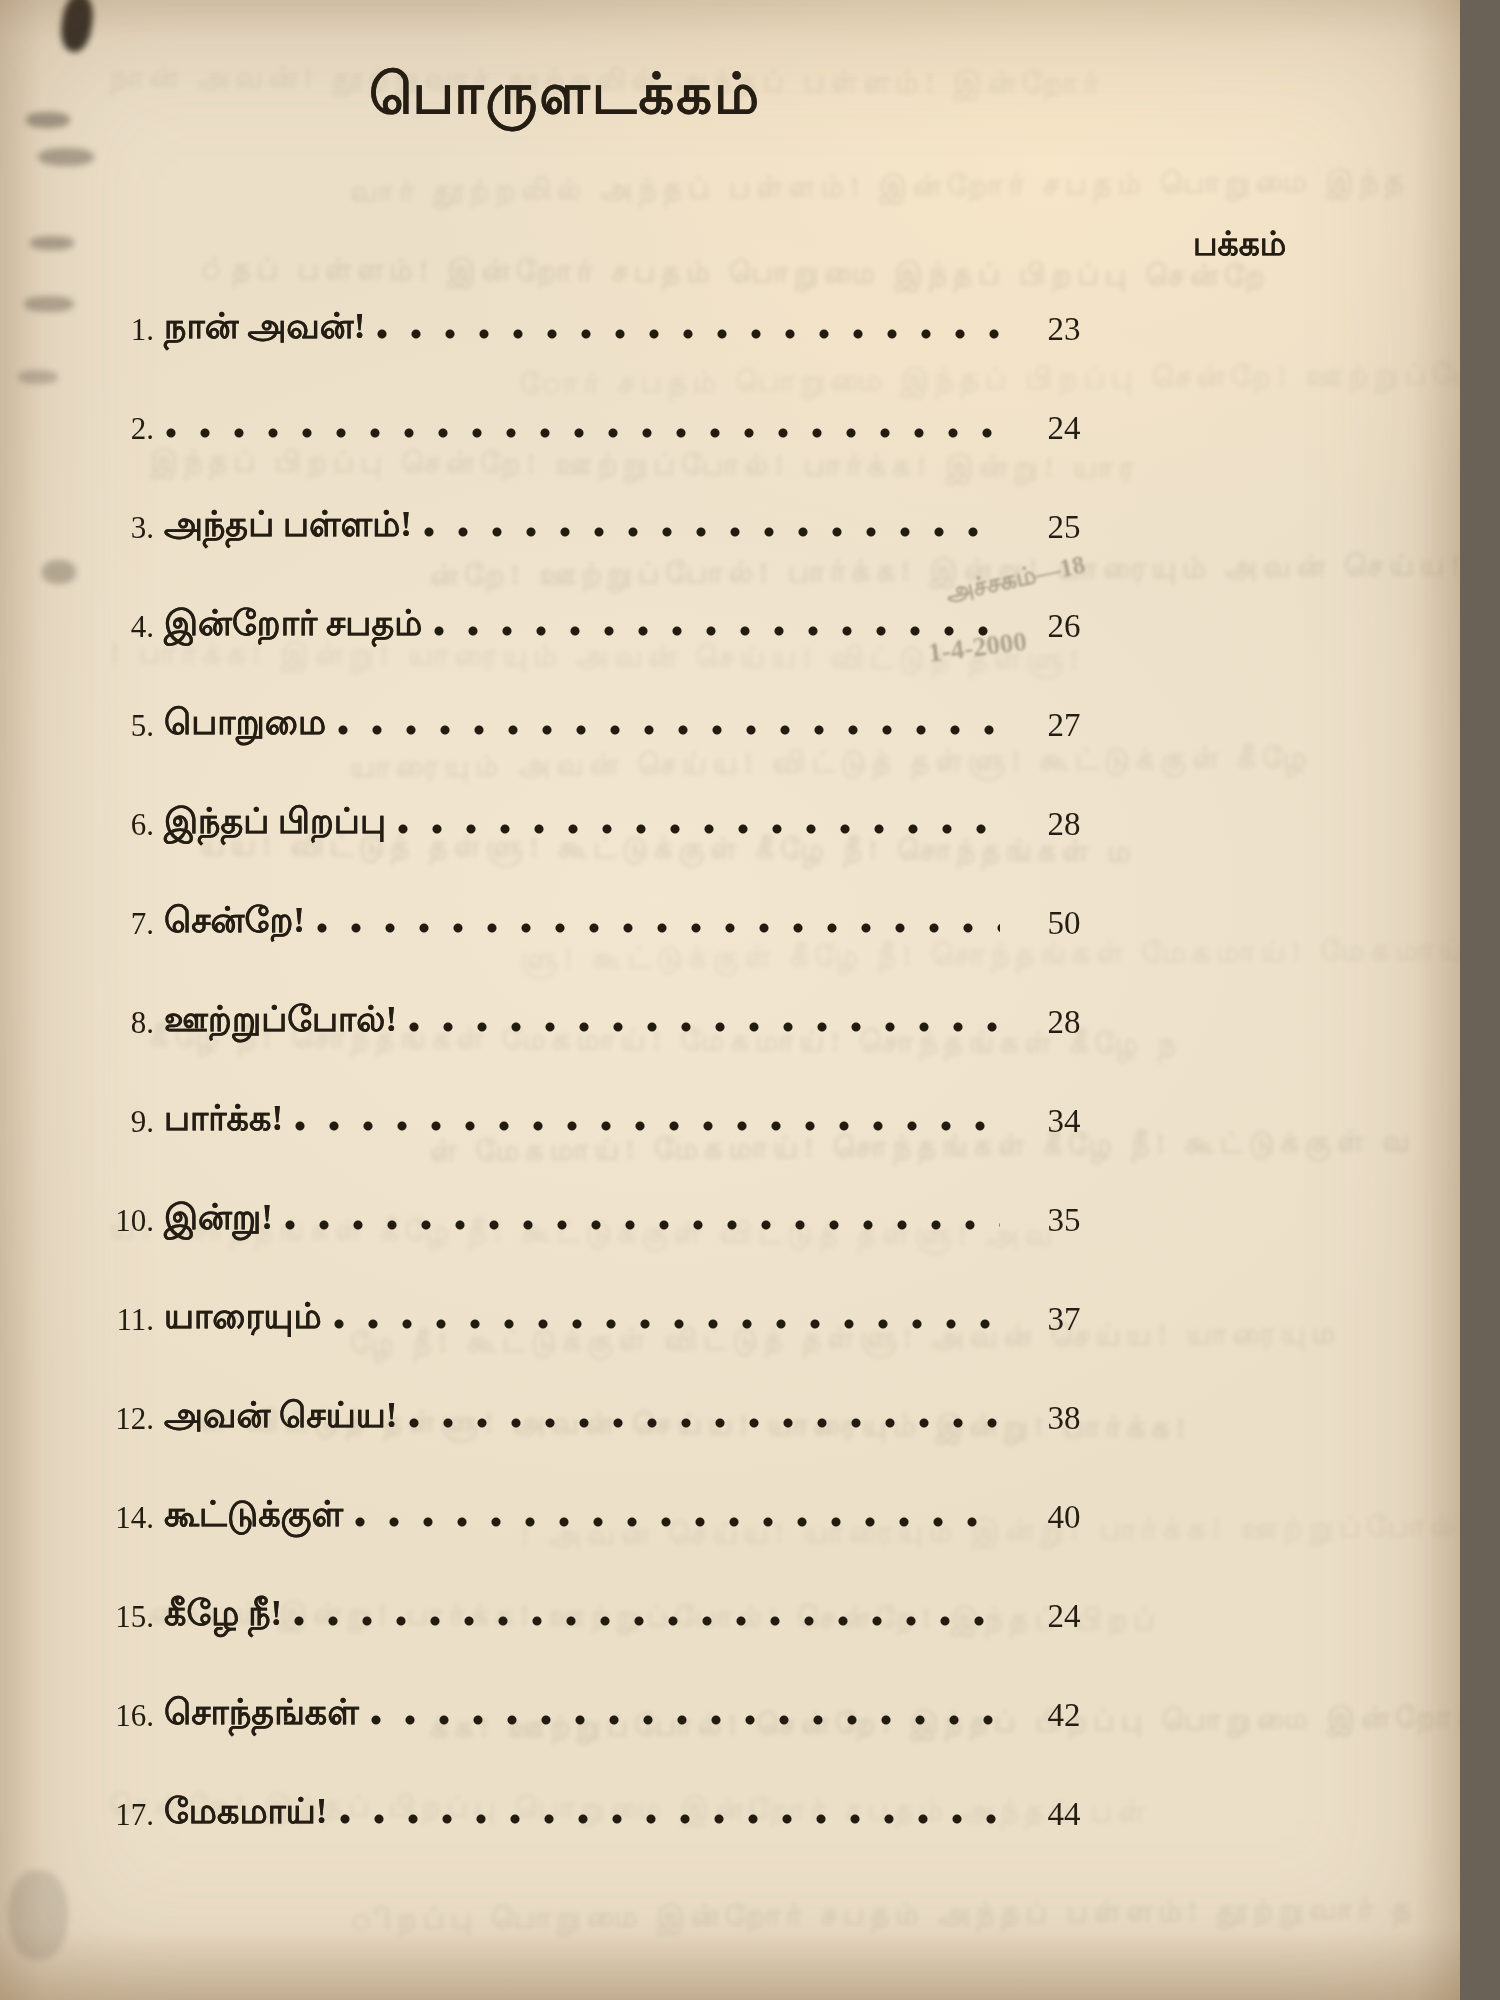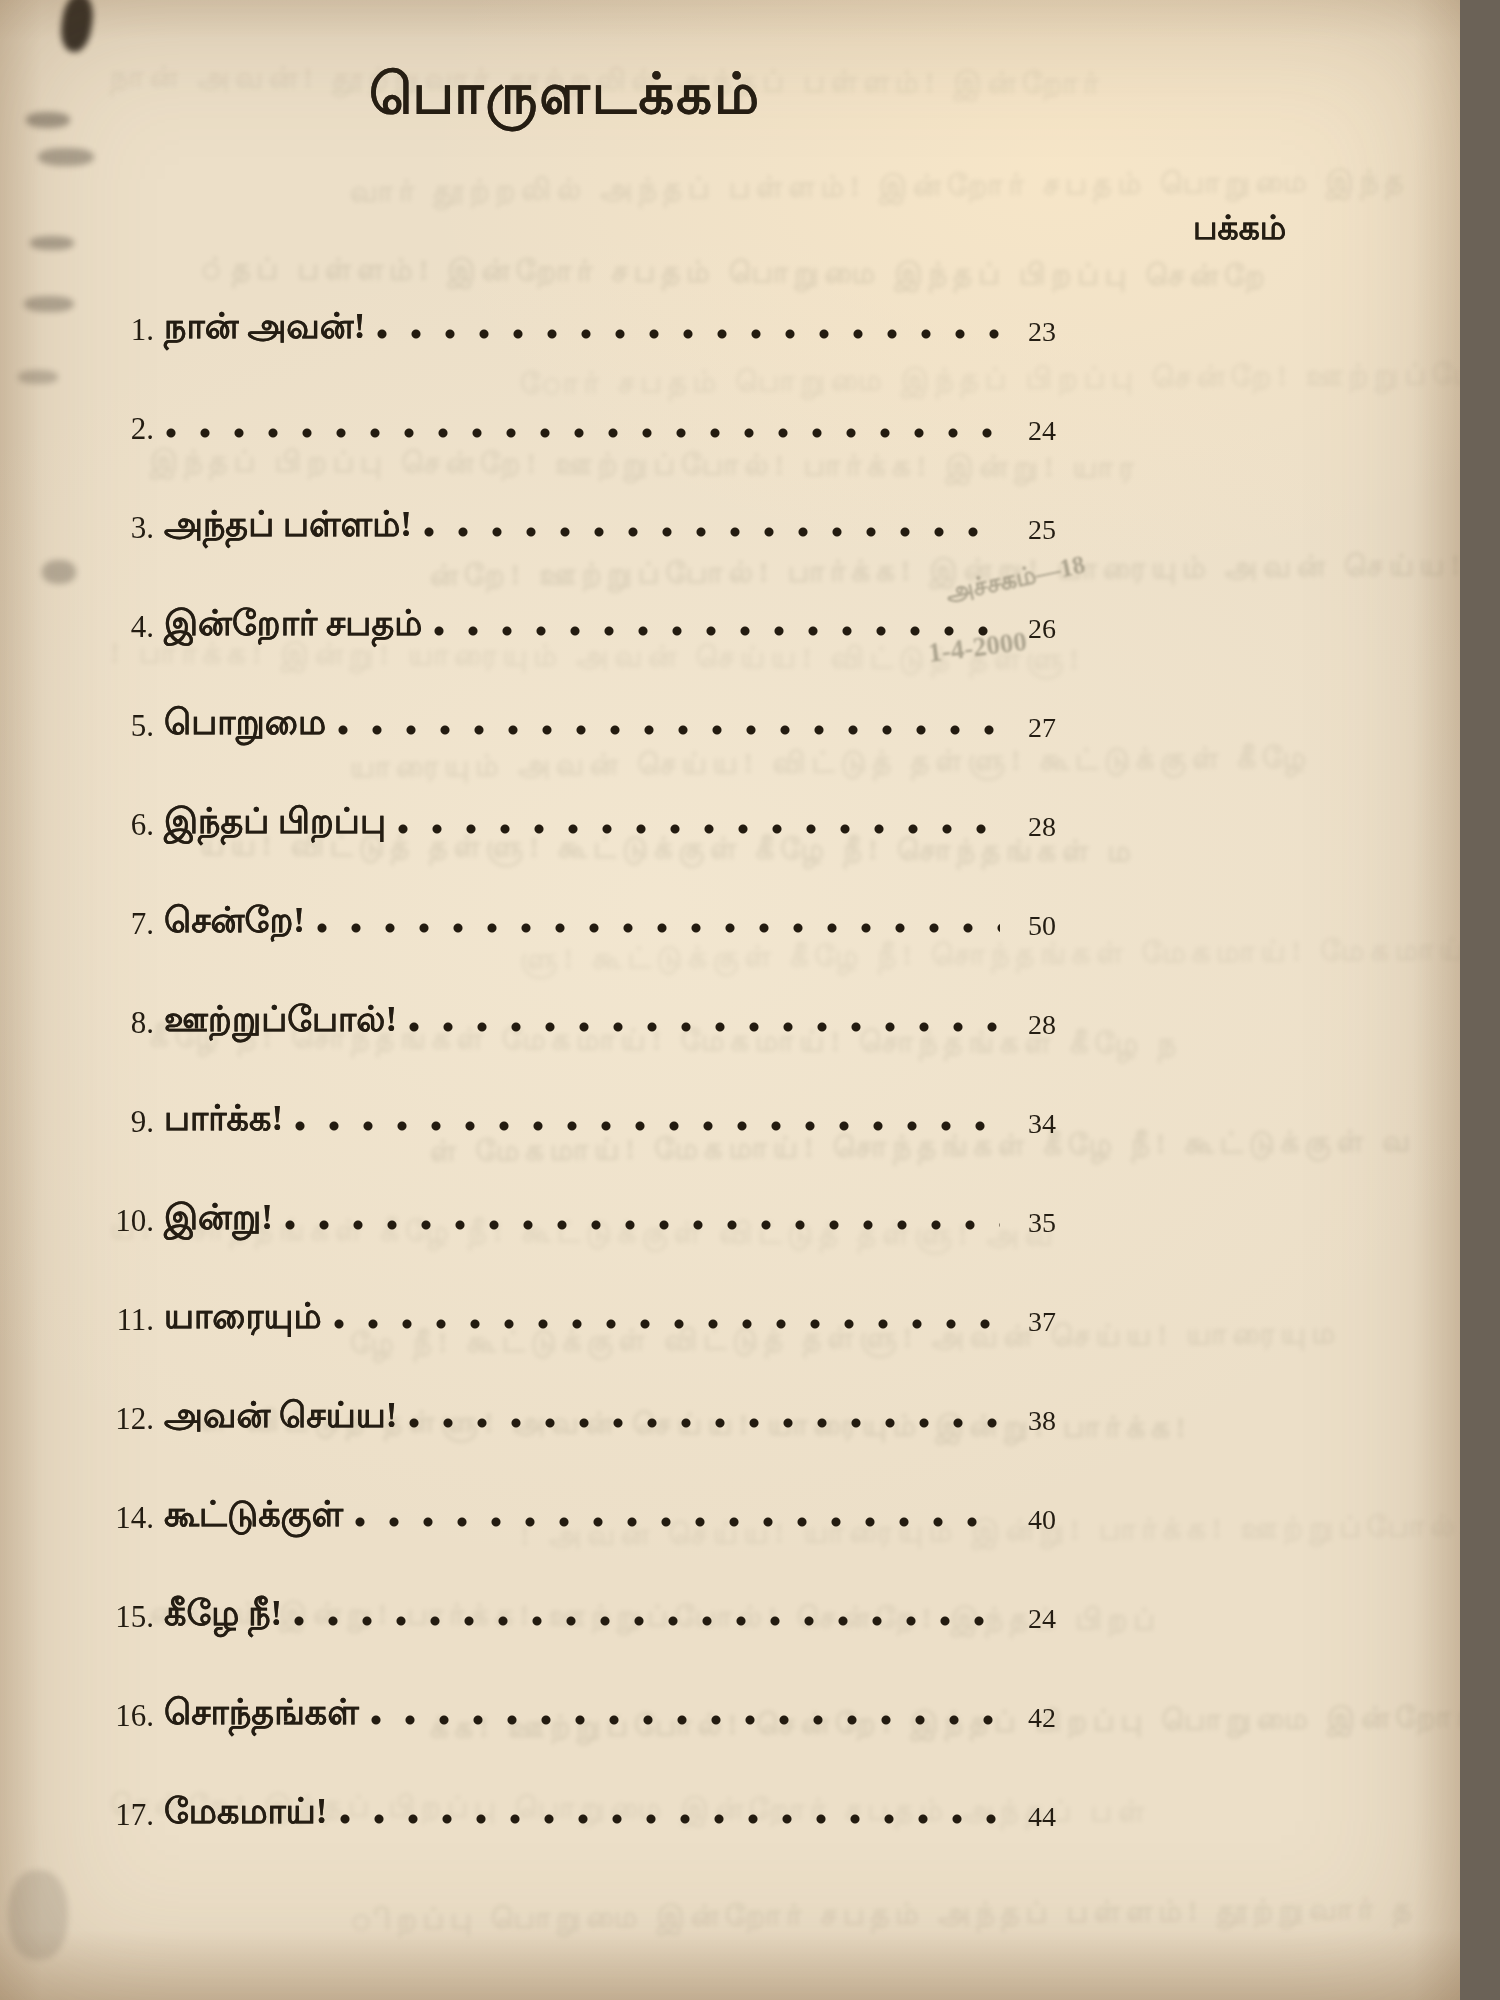--- a/index.html
+++ b/index.html
@@ -34,36 +34,36 @@
     color:#77725e;filter:blur(1.2px);opacity:.55;
   }
   .smudge{position:absolute;background:#18120b;filter:blur(3px);border-radius:45%;}
 
   .title{
     position:absolute;top:24px;left:0;width:1130px;text-align:center;
     font-size:56px;font-weight:700;letter-spacing:2px;
     text-shadow:0 0 .6px rgba(30,22,12,.8);
   }
   .pagelabel{
-    position:absolute;top:210px;left:1193px;font-size:33px;font-weight:700;
+    position:absolute;top:226px;left:1193px;font-size:33px;font-weight:700;
     text-shadow:0 0 .6px rgba(30,22,12,.8);
   }
   .toc{position:absolute;left:88px;top:252px;width:1012px;margin:0;padding:0;list-style:none;}
   .row{display:flex;align-items:flex-end;height:99px;}
   .num{width:66px;text-align:right;font-size:31px;flex:none;padding-bottom:3px;}
   .ttl{
     margin-left:10px;font-size:35px;font-weight:700;white-space:nowrap;flex:none;
     text-shadow:0 0 .6px rgba(30,22,12,.8);
   }
   .dots{
     flex:1;height:10px;margin:0 28px 12px 12px;min-width:0;
     background-image:radial-gradient(circle at 5px 5px, #231b10 4px, rgba(35,27,16,0) 5px);
     background-size:34px 10px;background-repeat:repeat-x;background-position:left bottom;
   }
-  .pg{width:72px;text-align:left;font-size:28px;flex:none;padding-bottom:3px;}
+  .pg{width:72px;text-align:center;font-size:33px;flex:none;padding-bottom:3px;}
 </style>
 </head>
 <body>
 
 <div class="page">
   <div class="texture"></div>
 
   <div class="ghost-layer" id="ghost-layer">
     <span class="ghost-frag" style="left:945px;top:565px;font-size:25px;transform:rotate(-12deg);">அச்சகம்—18</span>
     <span class="ghost-frag" style="left:928px;top:632px;font-size:27px;transform:rotate(-7deg);">1-4-2000</span>

